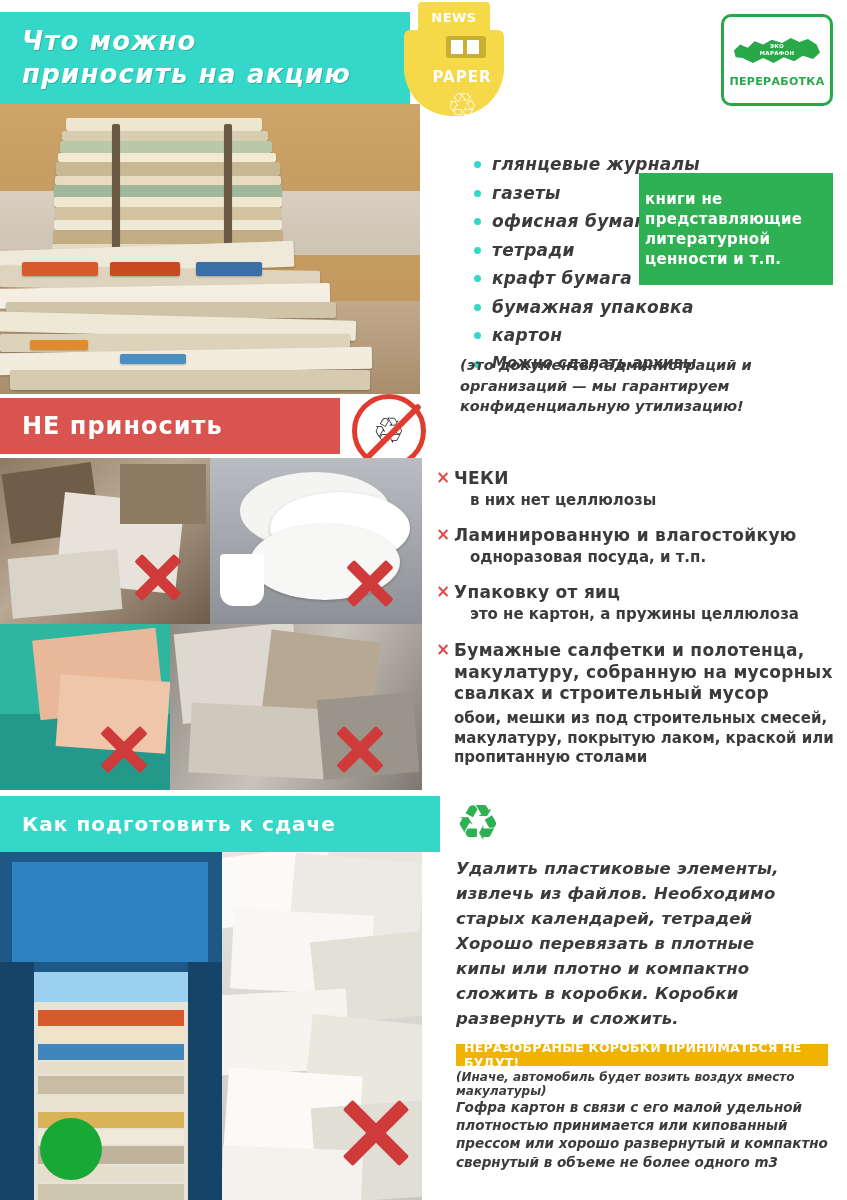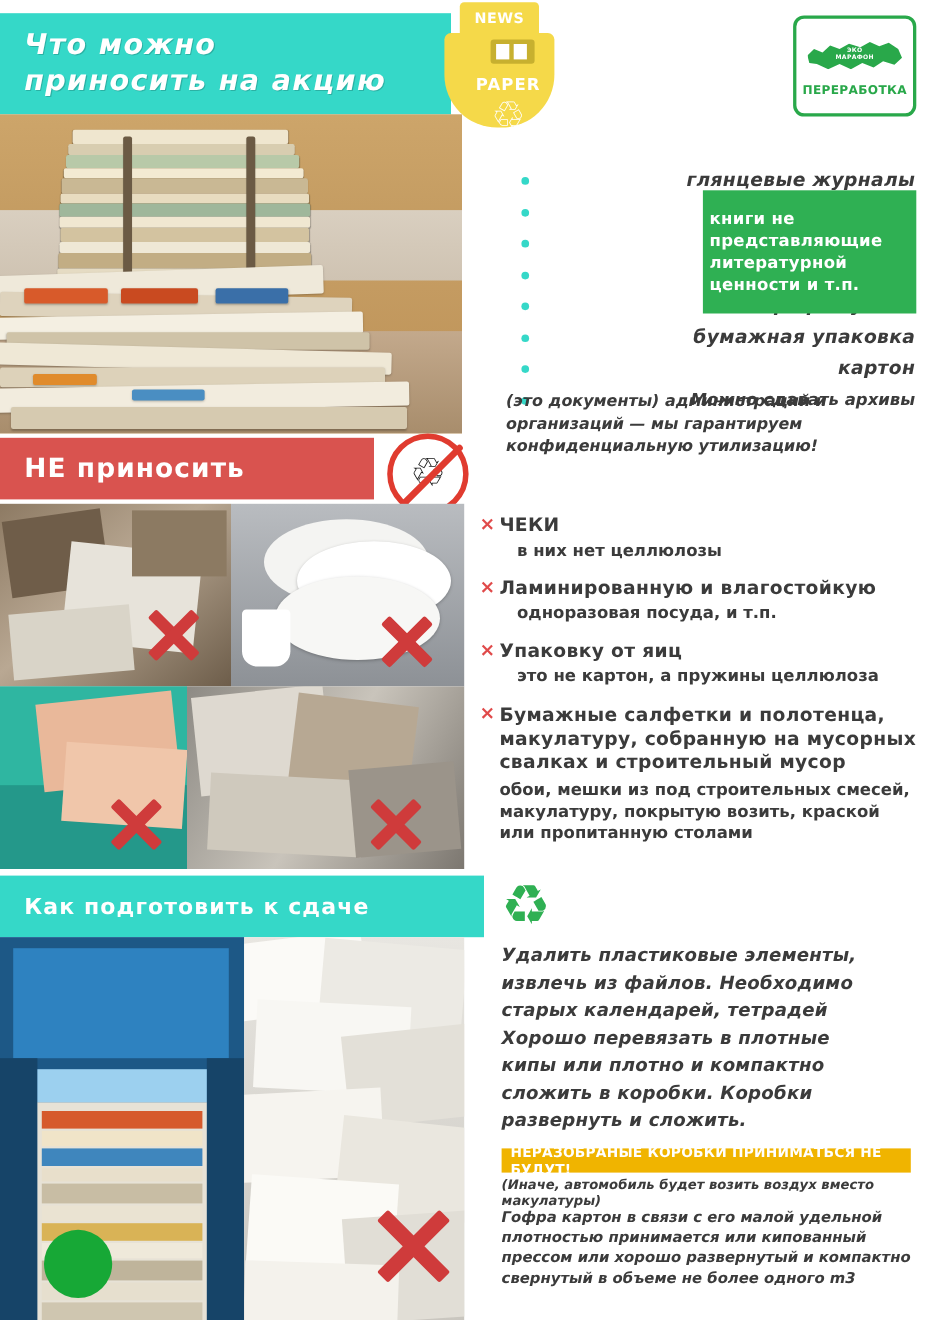--- a/index.html
+++ b/index.html
@@ -165,21 +165,20 @@
   .list1 li {
     list-style: none;
     color: #3b3b3b;
     font-size: 17px;
     font-weight: bold;
     font-style: italic;
     margin-bottom: 8.5px;
     padding-left: 20px;
     position: relative;
     letter-spacing: .3px;
-    text-align: right;
   }
   .list1 li::before {
     content: "";
     position: absolute; left: 2px; top: 7px;
     width: 7px; height: 7px; border-radius: 50%;
     background: #35d8c8;
   }
   .list1 li.sub {
     font-size: 15px; font-weight: bold; color: #3b3b3b;
     letter-spacing: 0; margin-bottom: 3px;
@@ -463,21 +462,21 @@
     <div class="l2item" style="margin-top:14px;">
       <div class="l2head">Ламинированную и влагостойкую</div>
       <div class="l2sub">одноразовая посуда, и т.п.</div>
     </div>
     <div class="l2item" style="margin-top:14px;">
       <div class="l2head">Упаковку от яиц</div>
       <div class="l2sub">это не картон, а пружины целлюлоза</div>
     </div>
     <div class="l2item" style="margin-top:16px;">
       <div class="l2head">Бумажные салфетки и полотенца, макулатуру, собранную на мусорных свалках и строительный мусор</div>
-      <div class="l2sub flush" style="margin-top:5px;">обои, мешки из под строительных смесей, макулатуру, покрытую возить, краской или пропитанную столами</div>
+      <div class="l2sub flush" style="margin-top:5px;">обои, мешки из под строительных смесей, макулатуру, покрытую лаком, краской или пропитанную столами</div>
     </div>
   </div>
 
   <div class="sec3-header">
     <span>Как подготовить к сдаче</span>
   </div>
   <div class="recycle-green">♻</div>
 
   <div class="ph ph-bin">
     <div style="position:absolute;left:0;top:0;width:222px;height:120px;background:#1d5886;"></div>

